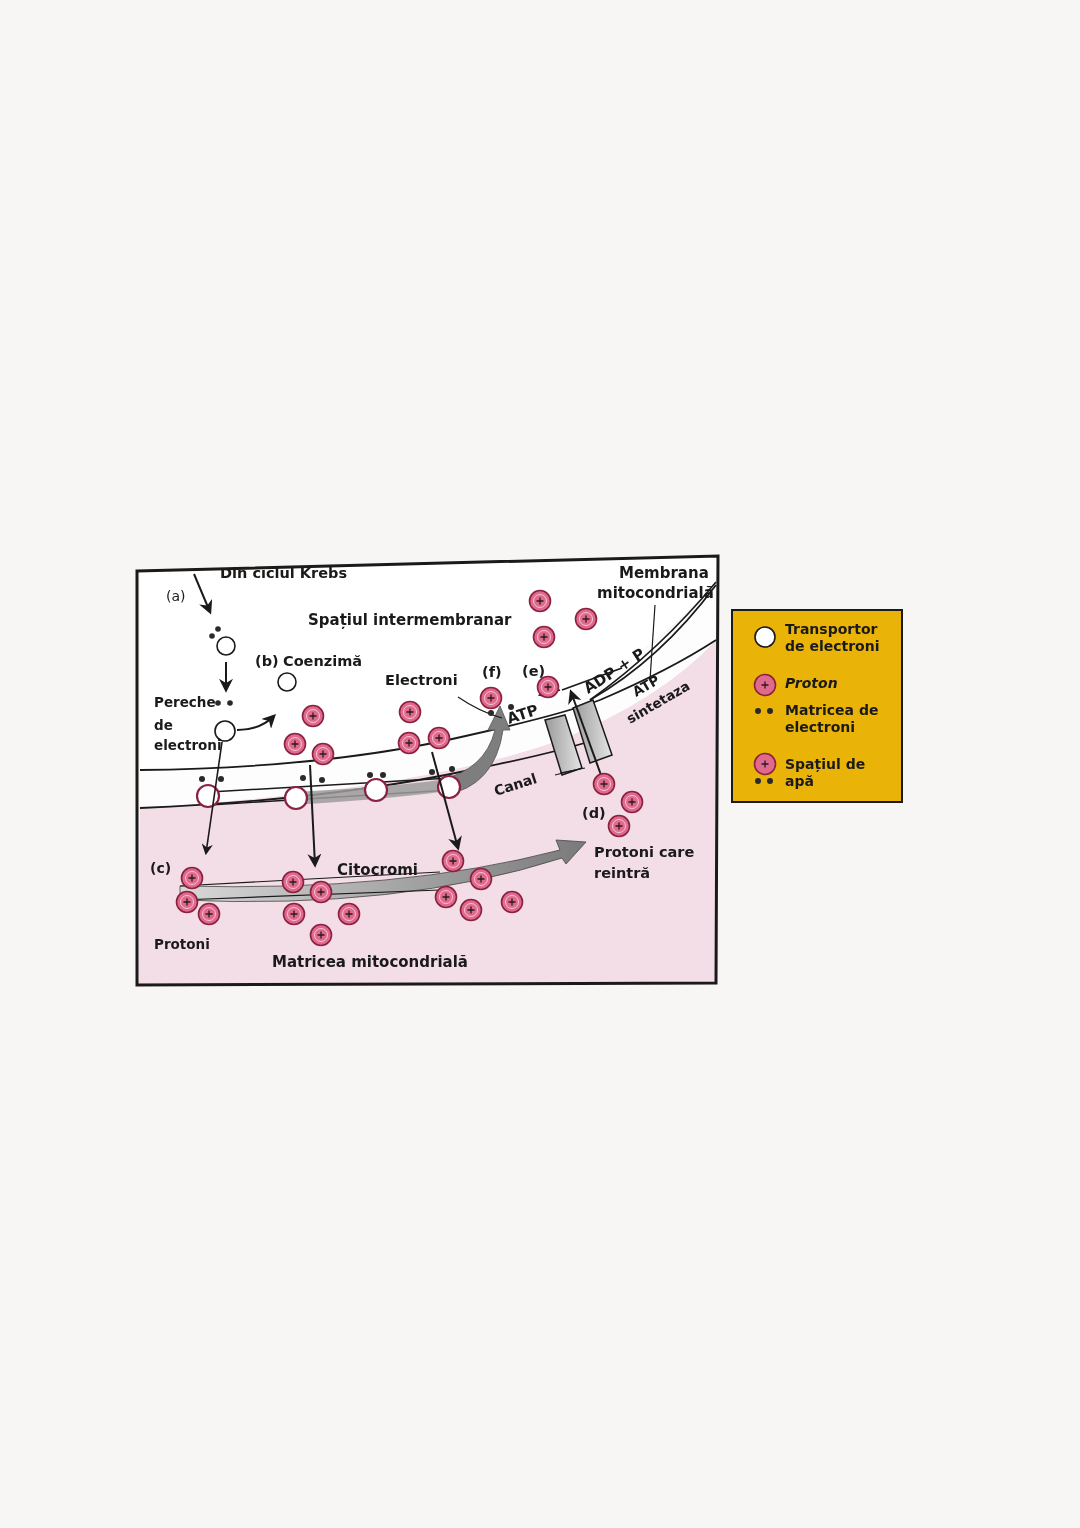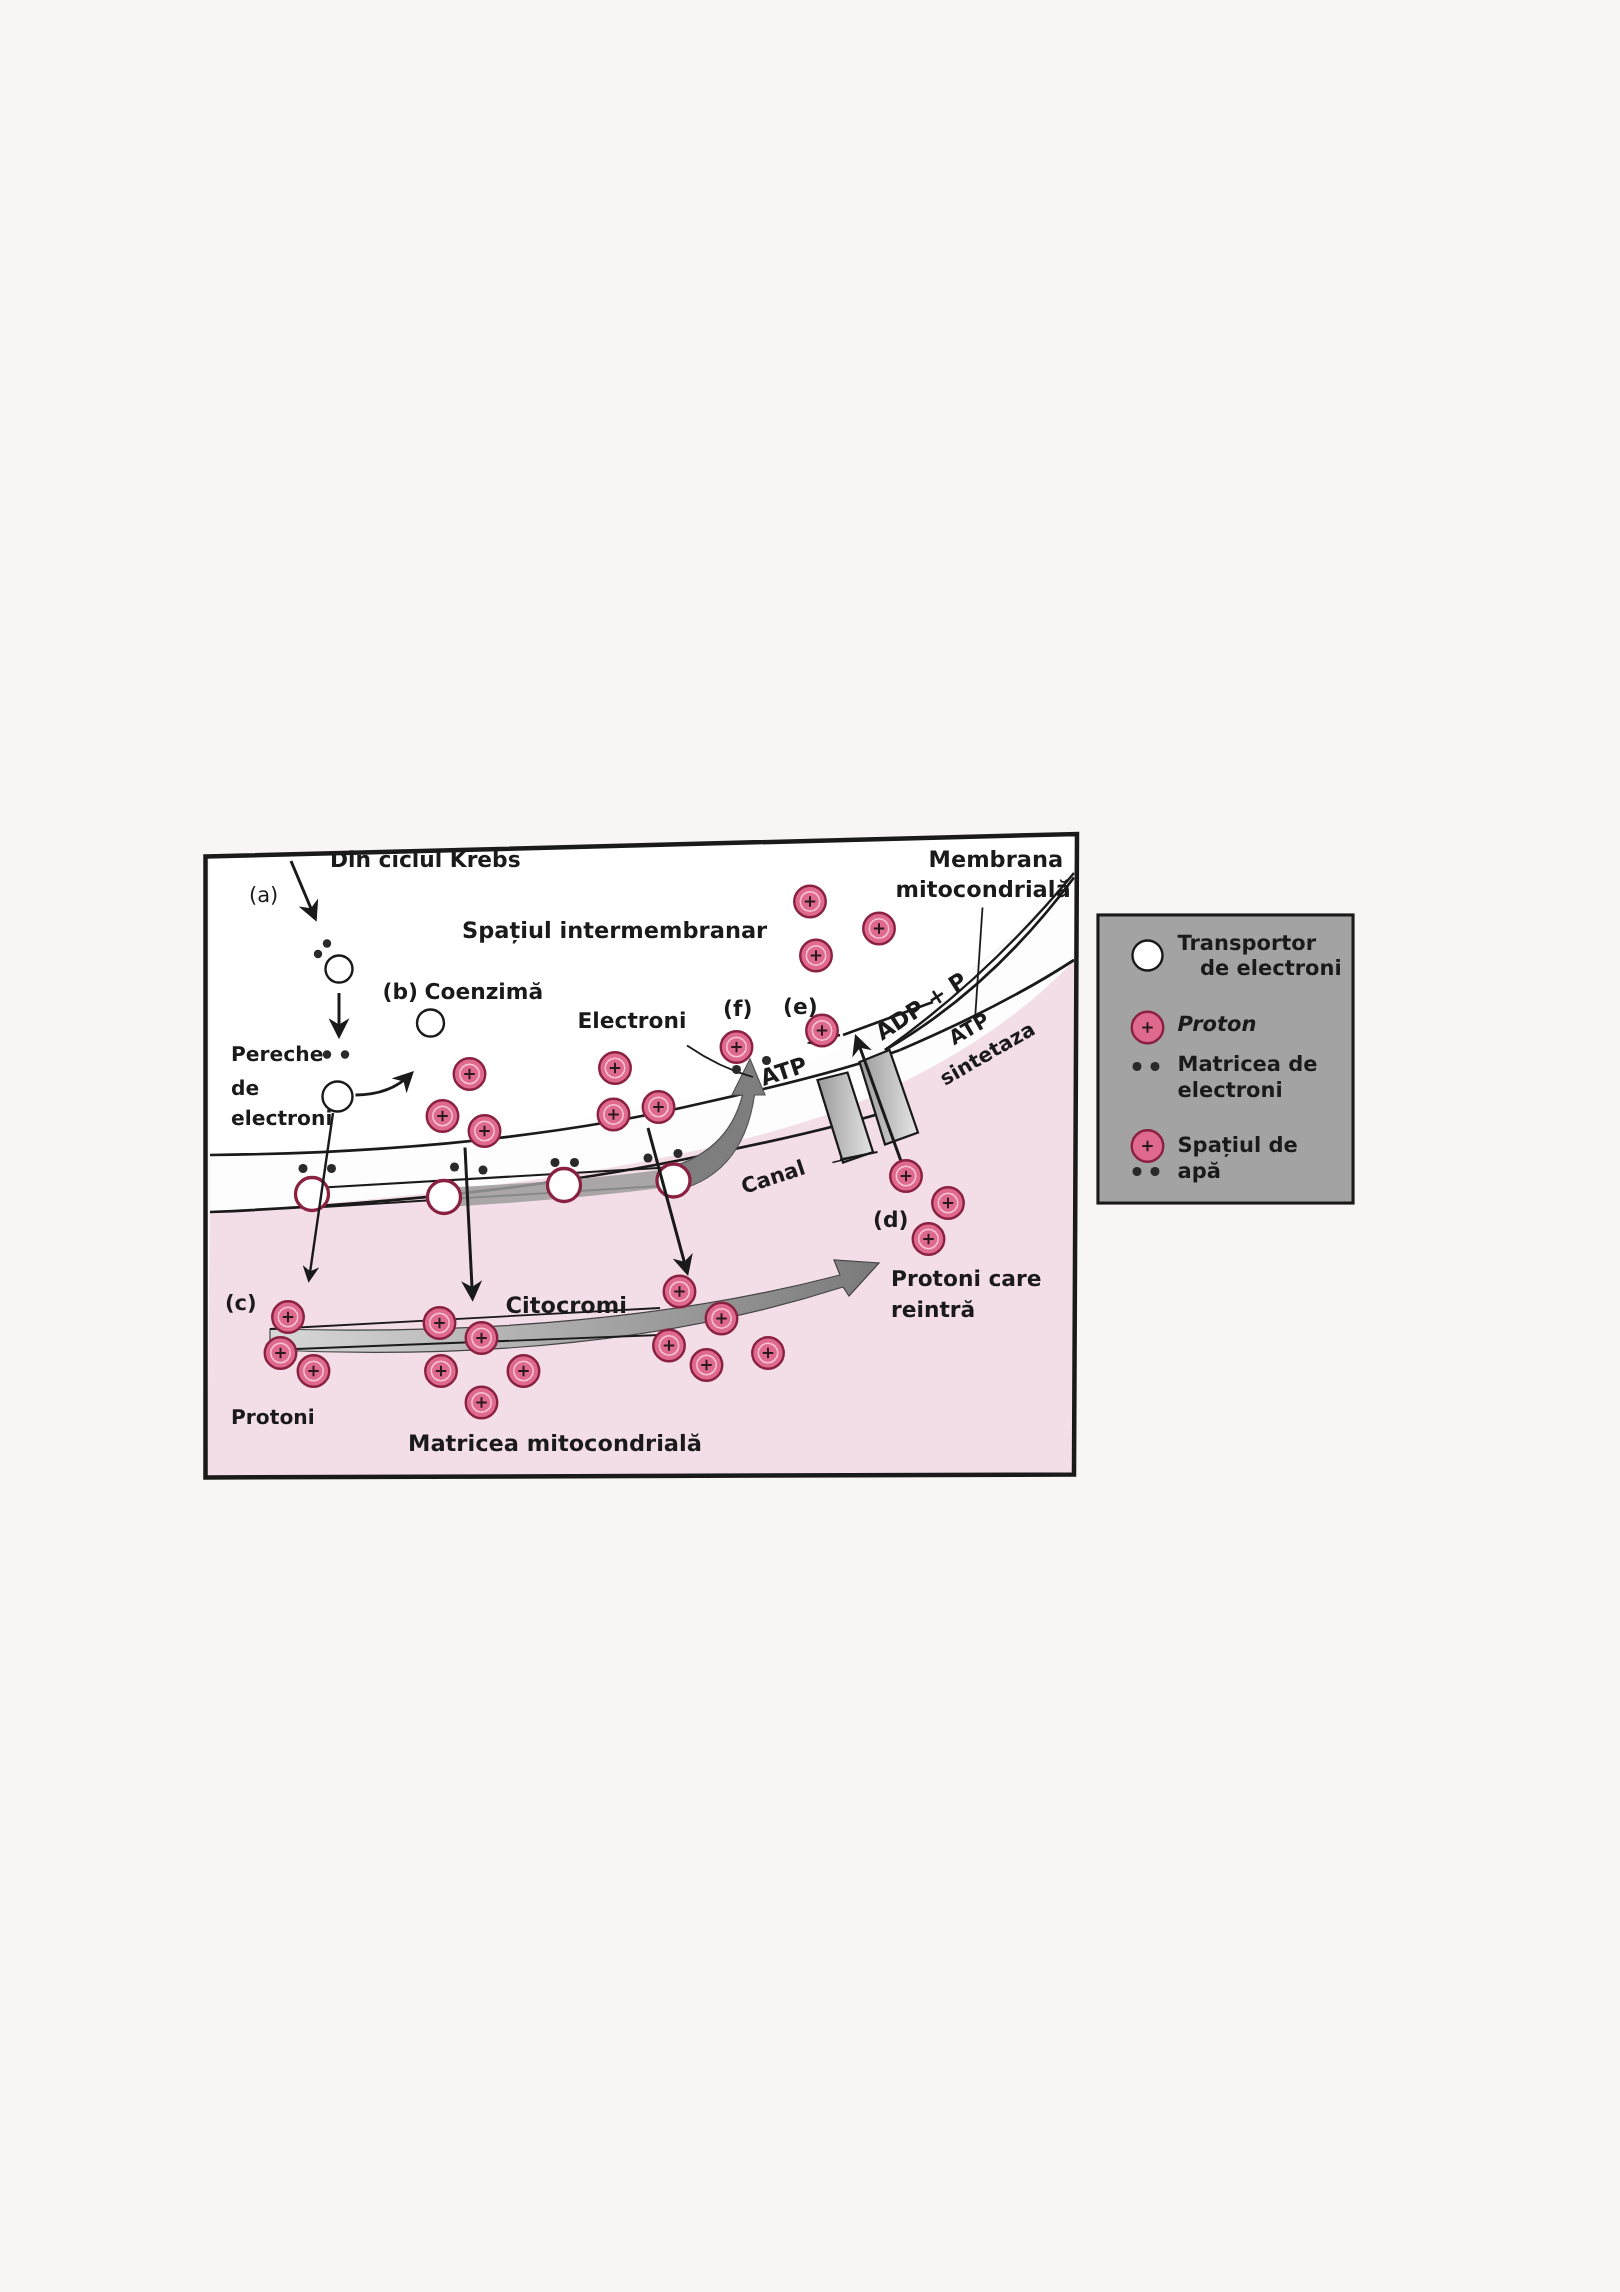--- a/index.html
+++ b/index.html
@@ -12,21 +12,21 @@
     color: #1a1a1a;
   }
   .frame {
     position: absolute; left: 0; top: 0; width: 1080px; height: 1528px;
   }
   svg text { font-family: "DejaVu Sans", sans-serif; fill: #1a1a1a; }
   .legend {
     position: absolute;
     left: 731px; top: 609px; width: 172px; height: 194px;
     border: 2px solid #1a1a1a;
-    background: #a3a3a3;
+    background: #eab308;
     box-sizing: border-box;
     font-size: 14px;
     line-height: 16px;
   }
   .lg-row { position: absolute; left: 0; width: 100%; }
   .lg-sym { position: absolute; left: 20px; }
   .lg-text { position: absolute; left: 52px; font-weight: 600; color: #1a1a1a; }
 </style>
 </head>
 <body>
@@ -203,21 +203,21 @@
     <text x="272" y="967" font-size="15" font-weight="700">Matricea mitocondrială</text>
   </g>
 </svg>
 
 <div class="legend">
   <div class="lg-row" style="top:10px;">
     <svg class="lg-sym" style="top:4px;" width="24" height="24">
         <circle cx="12" cy="12" r="10" fill="#fff" stroke="#1a1a1a" stroke-width="1.6"></circle>
       </svg>
     <span class="lg-text" style="top:0;">Transportor</span>
-    <span class="lg-text" style="top:17px;margin-left:15px;">de electroni</span>
+    <span class="lg-text" style="top:17px;">de electroni</span>
   </div>
   <div class="lg-row" style="top:64px;">
     <svg class="lg-sym" style="top:-2px;" width="24" height="24" viewBox="-12 -12 24 24">
       <circle r="10.5" fill="#e06a8e" stroke="#8a2140" stroke-width="1.6"></circle>
       <path d="M-3.5 0 H3.5 M0 -3.5 V3.5" stroke="#2a1a1e" stroke-width="1.3"></path>
     </svg>
     <span class="lg-text" style="top:0;font-style:italic;">Proton</span>
   </div>
   <div class="lg-row" style="top:91px;">
     <svg class="lg-sym" style="top:4px;" width="24" height="10">

